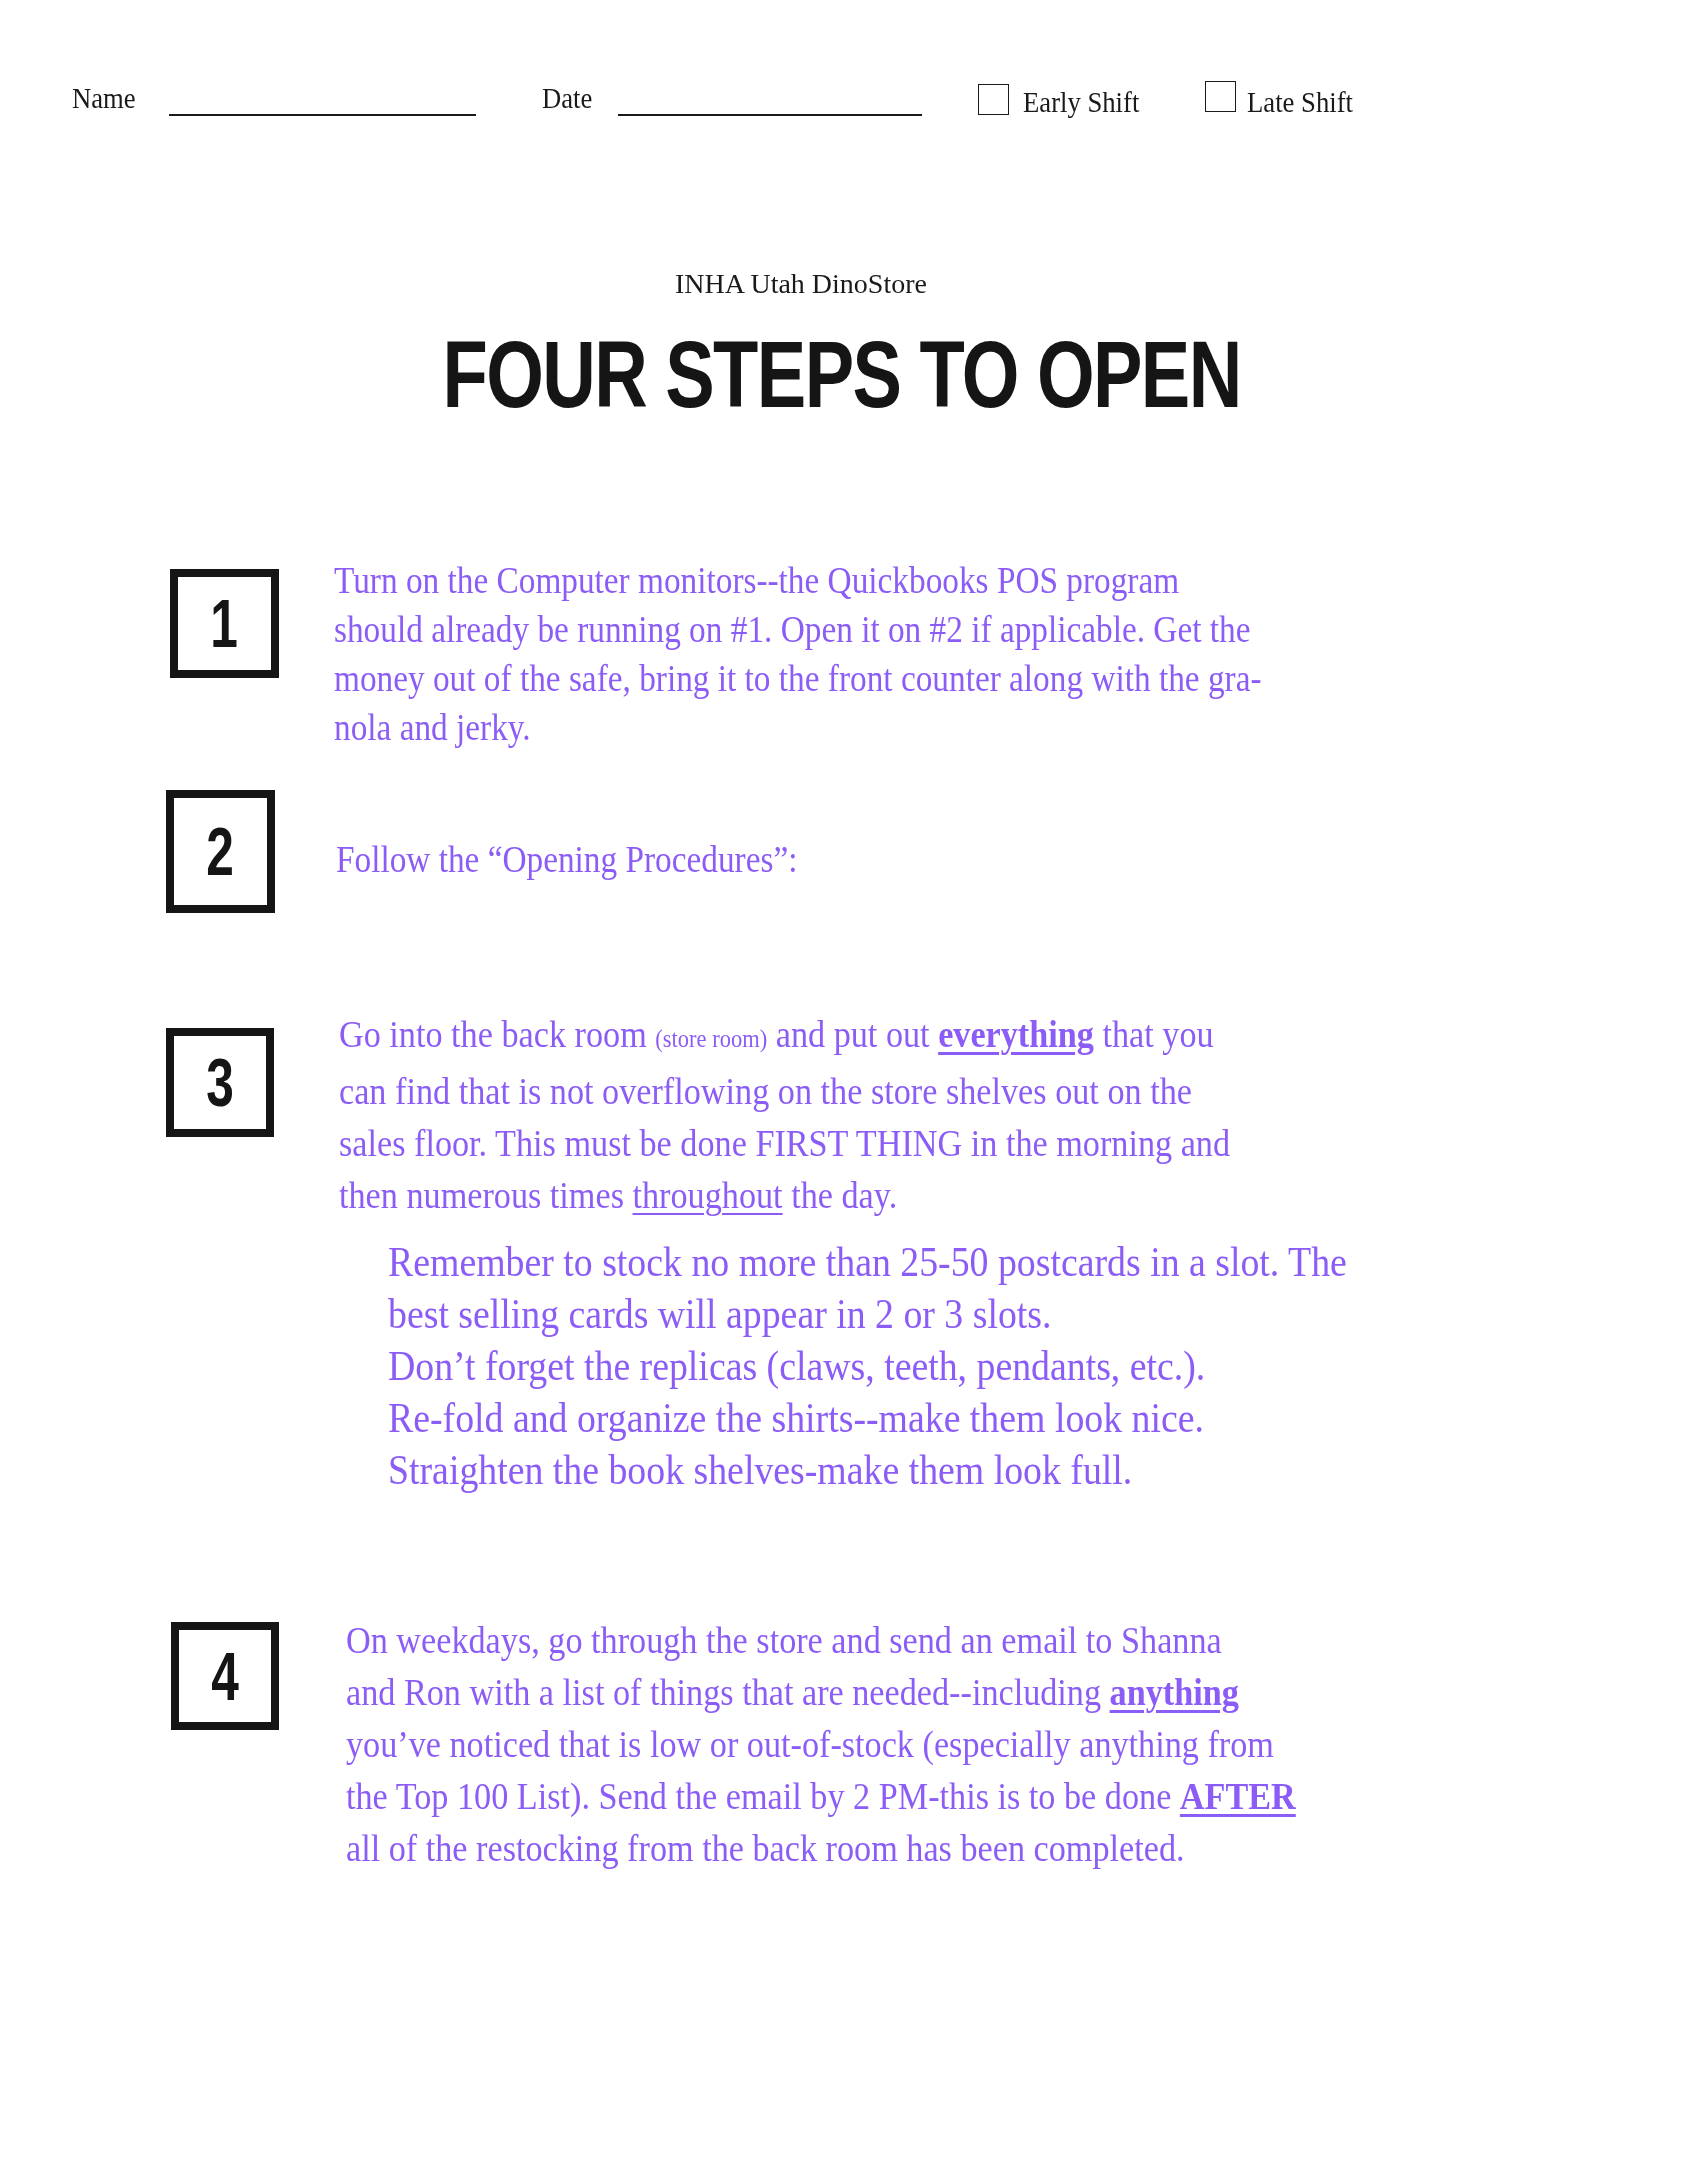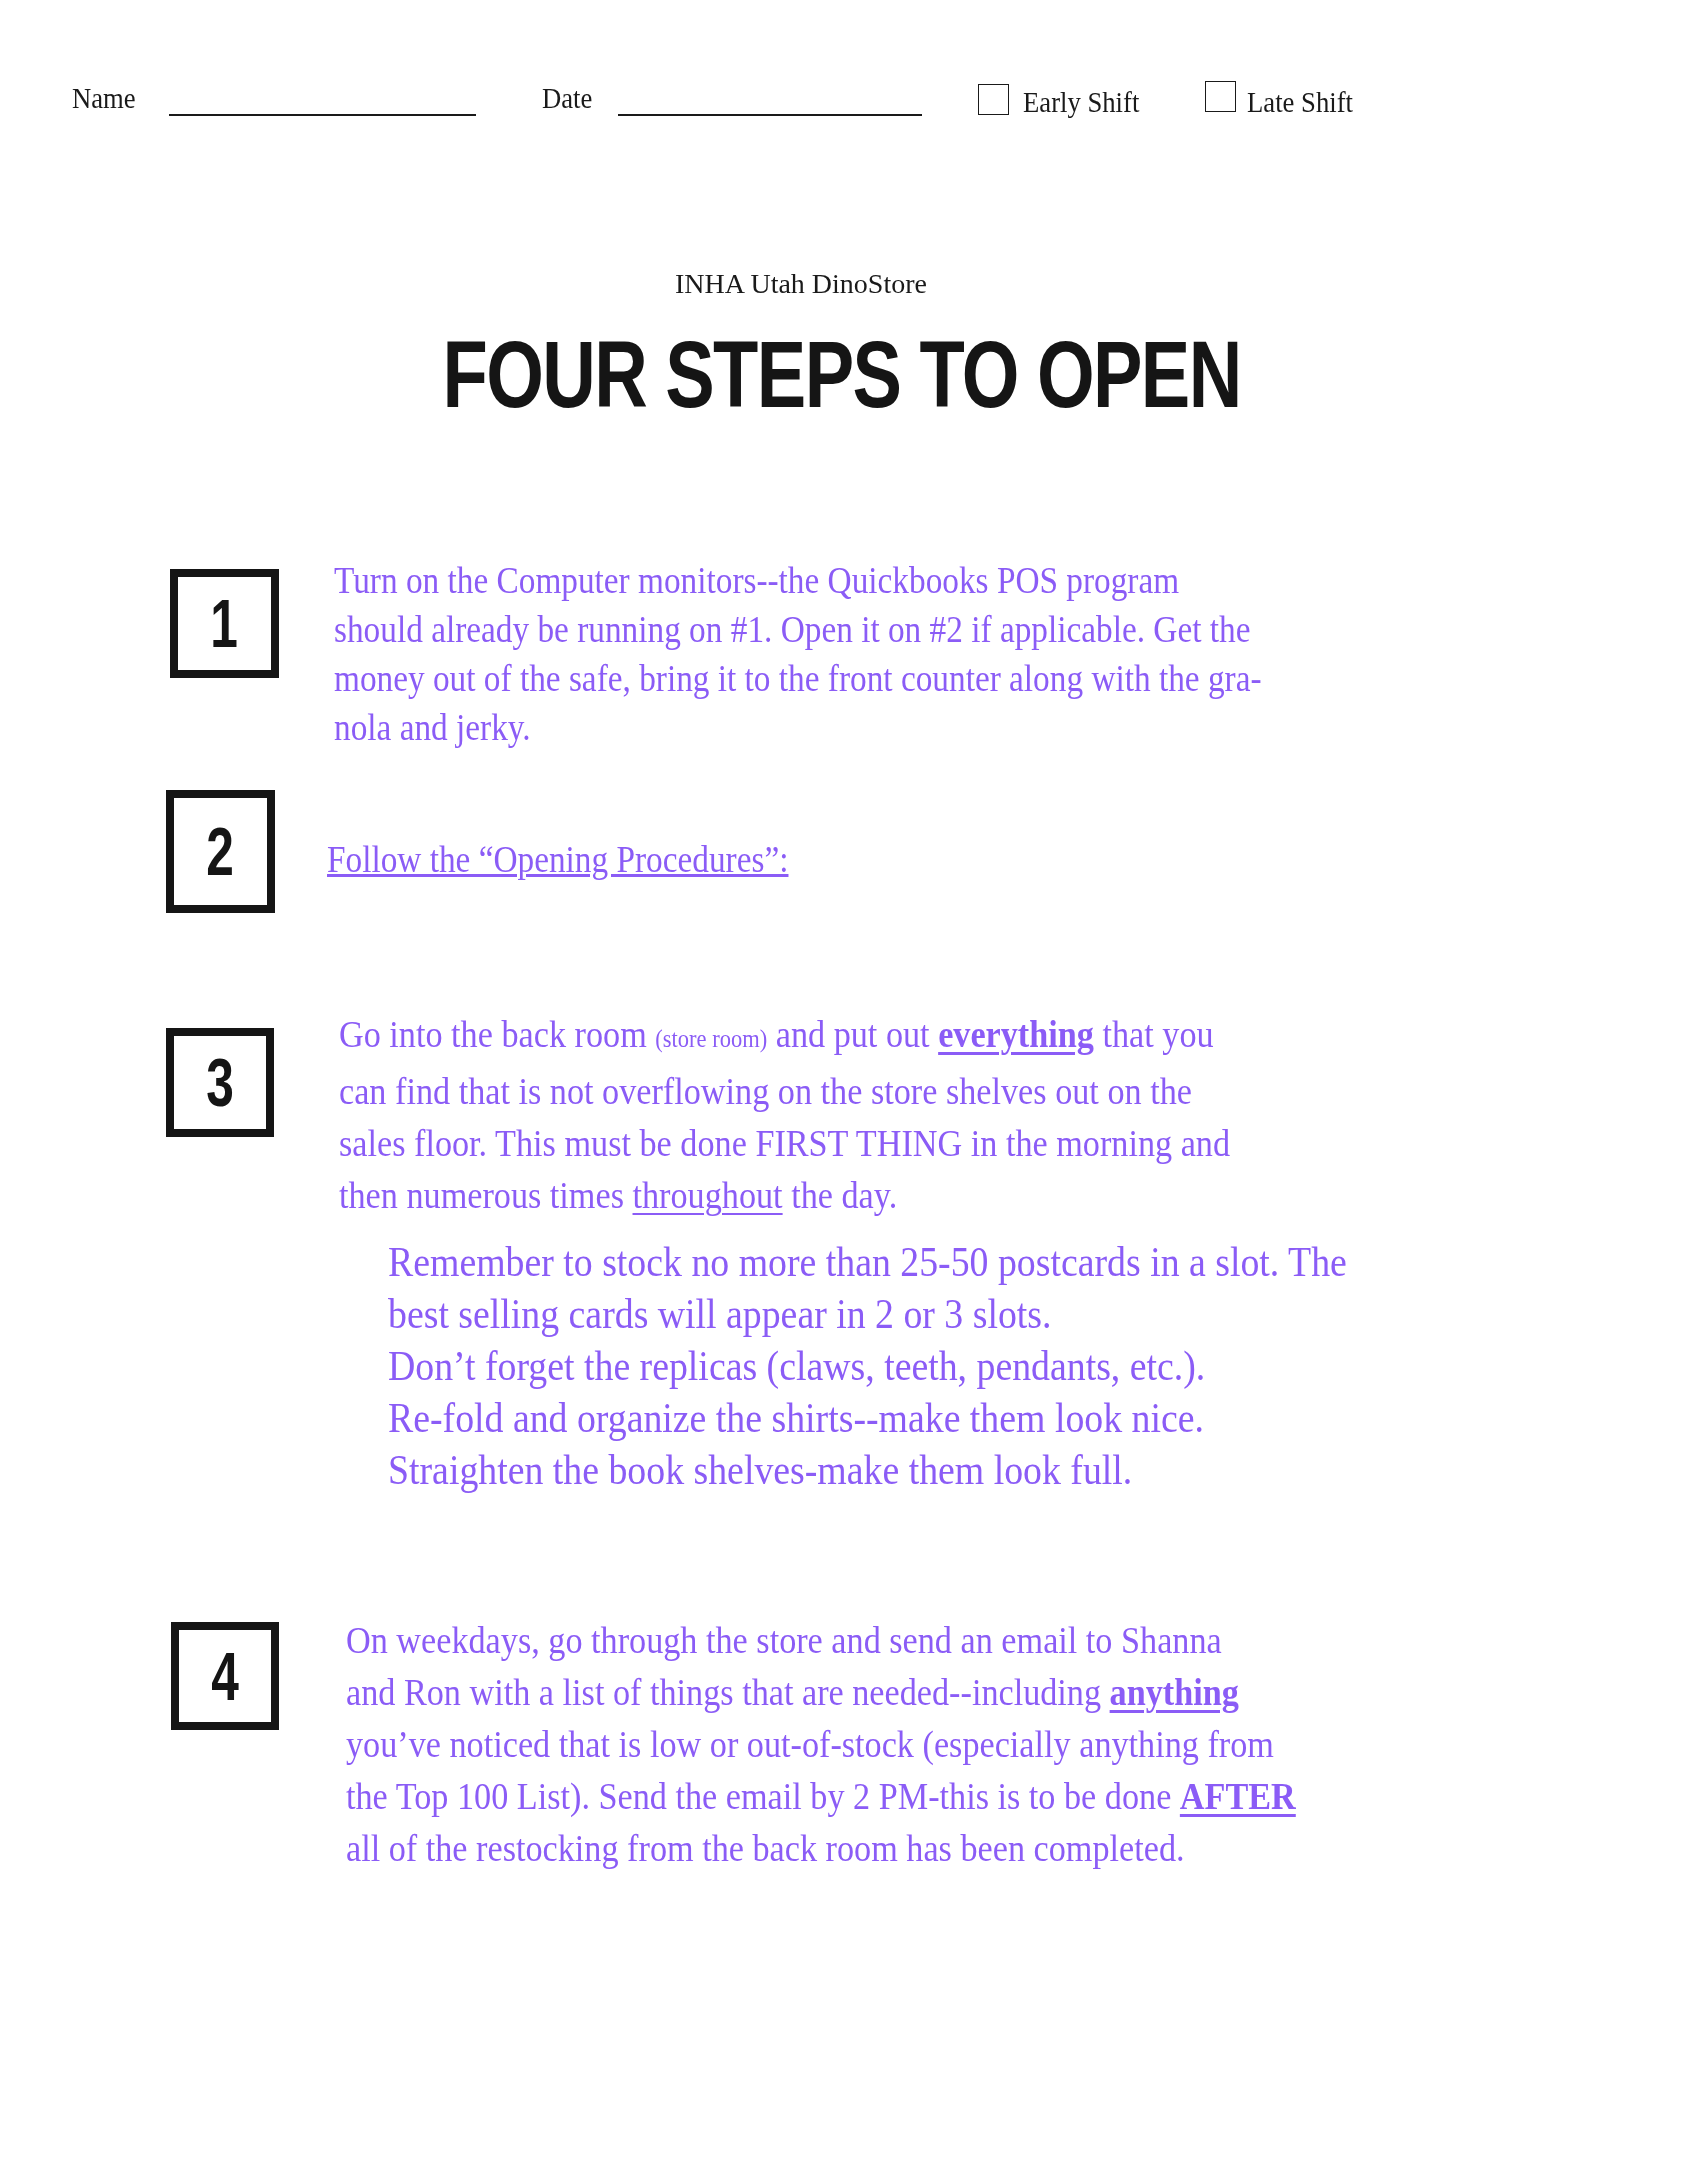--- a/index.html
+++ b/index.html
@@ -51,21 +51,21 @@
 <div class="abs para p1" style="left:334px; top:556px;">
   <p class="sq">Turn on the Computer monitors--the Quickbooks POS program</p>
   <p class="sq">should already be running on #1. Open it on #2 if applicable. Get the</p>
   <p class="sq">money out of the safe, bring it to the front counter along with the gra-</p>
   <p class="sq">nola and jerky.</p>
 </div>
 
 <div class="abs stepbox" style="left:166px; top:790px; width:109px; height:123px;">
   <span class="stepnum">2</span>
 </div>
-<div class="abs para" style="left:327px; top:835px; line-height:49px;text-decoration:underline;">
+<div class="abs para" style="left:336px; top:835px; line-height:49px;">
   <p class="sq">Follow the “Opening Procedures”:</p>
 </div>
 
 <div class="abs stepbox" style="left:166px; top:1028px; width:108px; height:109px;">
   <span class="stepnum">3</span>
 </div>
 <div class="abs para p3" style="left:339px; top:1008px; font-size:38px;">
   <p class="sq">
     <span>Go into the back room </span><span class="small">(store room)</span><span> and put out </span><span class="ul-bold">everything</span><span> that you</span>
   </p>

